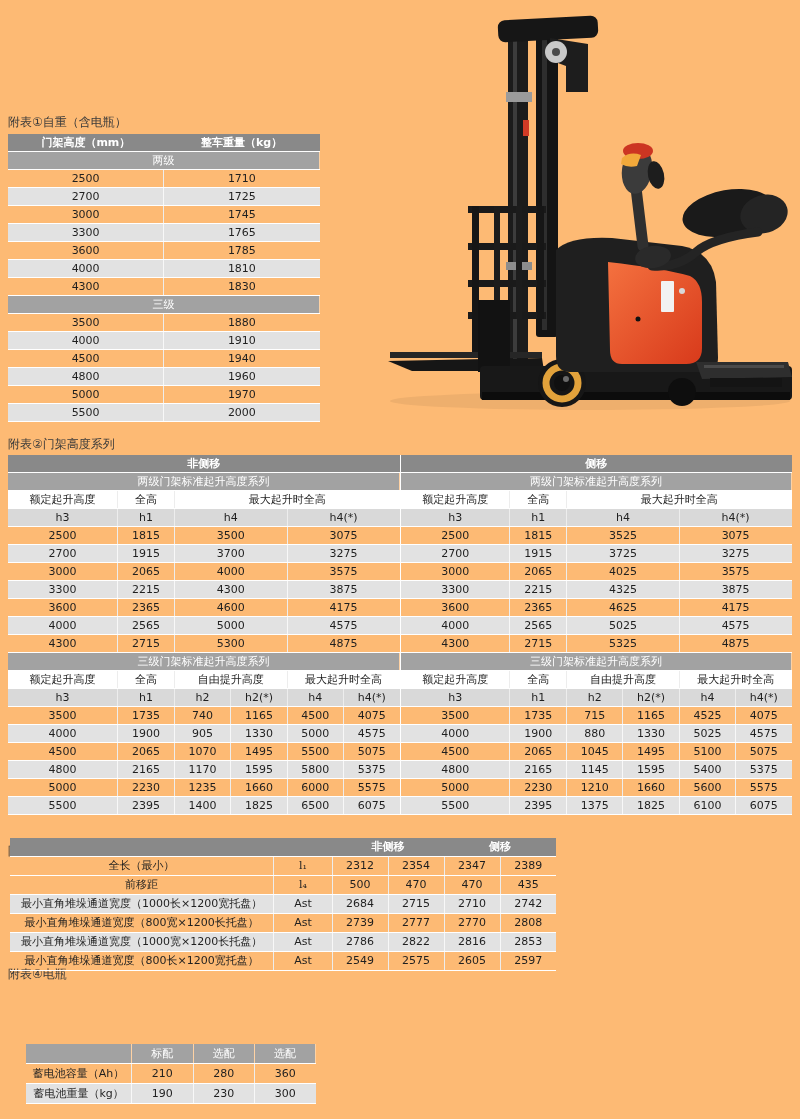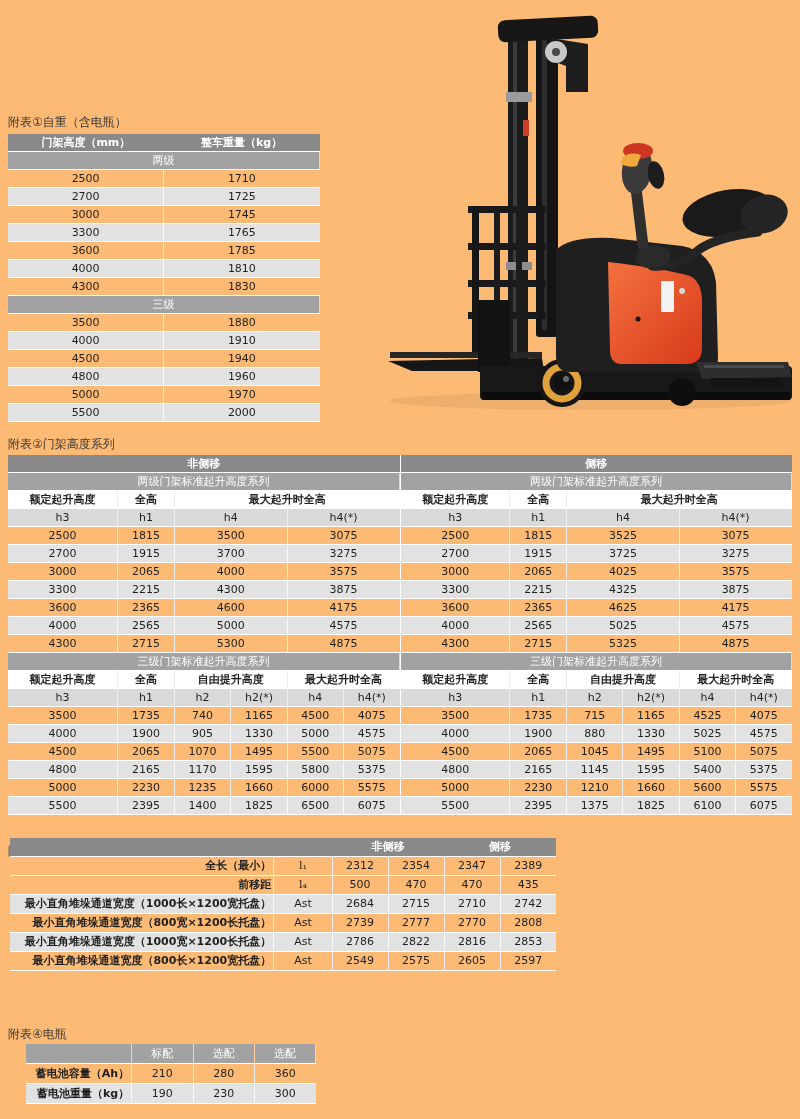--- a/index.html
+++ b/index.html
@@ -1,31 +1,31 @@
 <!DOCTYPE html>
 <html><head>
 <meta charset="utf-8">
 <style>
   html,body{margin:0;padding:0;background:#fff;}
   .page{position:relative;width:800px;height:1119px;background:#fdba74;overflow:hidden;
         font-family:"DejaVu Sans","Liberation Sans",sans-serif;}
   .tbl-label{position:absolute;font-size:12px;color:#3a3a3a;left:8px;}
-  #label1{top:114px;} #label2{top:436px;} #label3{top:819px;margin-top:24px;} #label4{top:1026px;}
+  #label1{top:114px;} #label2{top:436px;} #label3{top:819px;margin-top:24px;} #label4{top:966px;}
 
   table.tbl{border-collapse:collapse;table-layout:fixed;font-size:11px;color:#1f1f1f;width:100%;}
   .tbl td{height:17px;line-height:17px;padding:0 2px;text-align:center;
           border-bottom:1px solid #fff;border-right:1px solid #ededed;
           overflow:hidden;white-space:nowrap;}
   .tbl td:last-child{border-right:none;}
   .tbl tr.alt td{background:#e2e2e2;border-right-color:#f8f8f8;}
   .tbl td.band-dark{background:#898989;color:#fff;font-weight:bold;border-right:none;}
   .tbl td.band-mid{background:#a2a2a2;color:#fff;border-right:1px solid rgba(255,255,255,.35);}
-  .tbl td.hdr{background:#fff;font-weight:bold;margin-top:20px;}
+  .tbl td.hdr{background:#fff;font-weight:normal;margin-top:20px;}
   .tbl td.sub{background:#d9d9d9;}
-  .tbl td.lbl{font-weight:bold;text-align:right;}
+  .tbl td.lbl{font-weight:normal;}
   .tbl td.sym{font-family:"DejaVu Serif","Liberation Serif",serif;}
 
   #table1{position:absolute;left:8px;top:134px;width:312px;}
   #table2-halves{position:absolute;left:8px;top:455px;width:784px;display:flex;}
   #table2-halves .half{width:392px;}
   #table2-halves .half + .half table{border-left:1px solid #fff;}
   #table3{position:absolute;left:10px;top:838px;width:546px;}
   #table3 td{height:18px;line-height:18px;}
   #table4{position:absolute;left:14px;top:1044px;width:290px;margin-left:12px;}
   #table4 td{height:19px;line-height:19px;}

